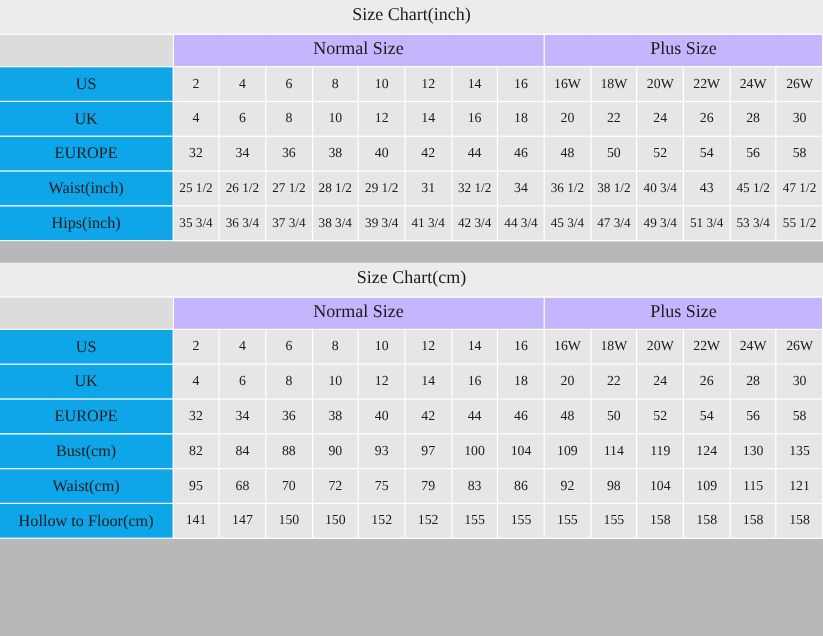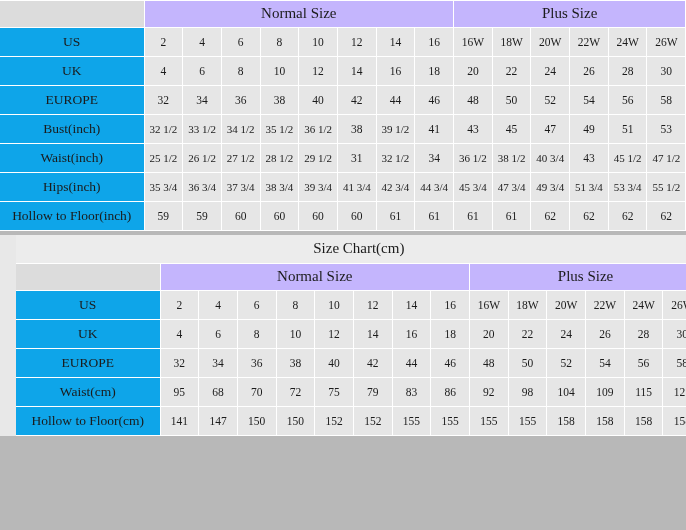--- a/index.html
+++ b/index.html
@@ -13,22 +13,21 @@
     font-family: "Liberation Serif", serif;
     color: #1a1a1a;
     overflow: hidden;
   }
   .chart {
     width: 686px;
     box-sizing: border-box;
     background: #e8e8e8;
   }
   .chart + .chart {
-    margin-top: 4px;
-    padding-left: 16px;
+    margin-top: 18px;
   }
   table {
     border-collapse: collapse;
     width: 686px;
     table-layout: fixed;
     background: #e8e8e8;
   }
   td, th {
     border: 1px solid #ffffff;
     text-align: center;
@@ -89,20 +88,23 @@
           <col class="data">
           <col class="data">
           <col class="data">
           <col class="data">
           <col class="data">
           <col class="data">
           <col class="data">
           <col class="data">
         </colgroup>
         <tbody>
+          <tr>
+            <td class="title-cell" colspan="15">Size Chart(inch)</td>
+          </tr>
           <tr>
             <td colspan="1" class="grp-blank"></td>
             <td colspan="8" class="grp-head">Normal Size</td>
             <td colspan="6" class="grp-head">Plus Size</td>
           </tr>
           <tr>
             <td class="rowlabel">US</td>
             <td class="cell">2</td>
             <td class="cell">4</td>
             <td class="cell">6</td>
@@ -146,37 +148,20 @@
             <td class="cell">44</td>
             <td class="cell">46</td>
             <td class="cell">48</td>
             <td class="cell">50</td>
             <td class="cell">52</td>
             <td class="cell">54</td>
             <td class="cell">56</td>
             <td class="cell">58</td>
           </tr>
           <tr>
-            <td class="rowlabel">Bust(inch)</td>
-            <td class="cell wide">32 1/2</td>
-            <td class="cell wide">33 1/2</td>
-            <td class="cell wide">34 1/2</td>
-            <td class="cell wide">35 1/2</td>
-            <td class="cell wide">36 1/2</td>
-            <td class="cell">38</td>
-            <td class="cell wide">39 1/2</td>
-            <td class="cell">41</td>
-            <td class="cell">43</td>
-            <td class="cell">45</td>
-            <td class="cell">47</td>
-            <td class="cell">49</td>
-            <td class="cell">51</td>
-            <td class="cell">53</td>
-          </tr>
-          <tr>
             <td class="rowlabel">Waist(inch)</td>
             <td class="cell wide">25 1/2</td>
             <td class="cell wide">26 1/2</td>
             <td class="cell wide">27 1/2</td>
             <td class="cell wide">28 1/2</td>
             <td class="cell wide">29 1/2</td>
             <td class="cell">31</td>
             <td class="cell wide">32 1/2</td>
             <td class="cell">34</td>
             <td class="cell wide">36 1/2</td>
@@ -196,37 +181,20 @@
             <td class="cell wide">41 3/4</td>
             <td class="cell wide">42 3/4</td>
             <td class="cell wide">44 3/4</td>
             <td class="cell wide">45 3/4</td>
             <td class="cell wide">47 3/4</td>
             <td class="cell wide">49 3/4</td>
             <td class="cell wide">51 3/4</td>
             <td class="cell wide">53 3/4</td>
             <td class="cell wide">55 1/2</td>
           </tr>
-          <tr>
-            <td class="rowlabel">Hollow to Floor(inch)</td>
-            <td class="cell">59</td>
-            <td class="cell">59</td>
-            <td class="cell">60</td>
-            <td class="cell">60</td>
-            <td class="cell">60</td>
-            <td class="cell">60</td>
-            <td class="cell">61</td>
-            <td class="cell">61</td>
-            <td class="cell">61</td>
-            <td class="cell">61</td>
-            <td class="cell">62</td>
-            <td class="cell">62</td>
-            <td class="cell">62</td>
-            <td class="cell">62</td>
-          </tr>
         </tbody>
       </table>
     </div>
     <div class="chart">
       <table>
         <colgroup>
           <col class="label">
           <col class="data">
           <col class="data">
           <col class="data">
@@ -296,20 +264,37 @@
             <td class="cell">44</td>
             <td class="cell">46</td>
             <td class="cell">48</td>
             <td class="cell">50</td>
             <td class="cell">52</td>
             <td class="cell">54</td>
             <td class="cell">56</td>
             <td class="cell">58</td>
           </tr>
           <tr>
+            <td class="rowlabel">Bust(cm)</td>
+            <td class="cell">82</td>
+            <td class="cell">84</td>
+            <td class="cell">88</td>
+            <td class="cell">90</td>
+            <td class="cell">93</td>
+            <td class="cell">97</td>
+            <td class="cell">100</td>
+            <td class="cell">104</td>
+            <td class="cell">109</td>
+            <td class="cell">114</td>
+            <td class="cell">119</td>
+            <td class="cell">124</td>
+            <td class="cell">130</td>
+            <td class="cell">135</td>
+          </tr>
+          <tr>
             <td class="rowlabel">Waist(cm)</td>
             <td class="cell">95</td>
             <td class="cell">68</td>
             <td class="cell">70</td>
             <td class="cell">72</td>
             <td class="cell">75</td>
             <td class="cell">79</td>
             <td class="cell">83</td>
             <td class="cell">86</td>
             <td class="cell">92</td>

